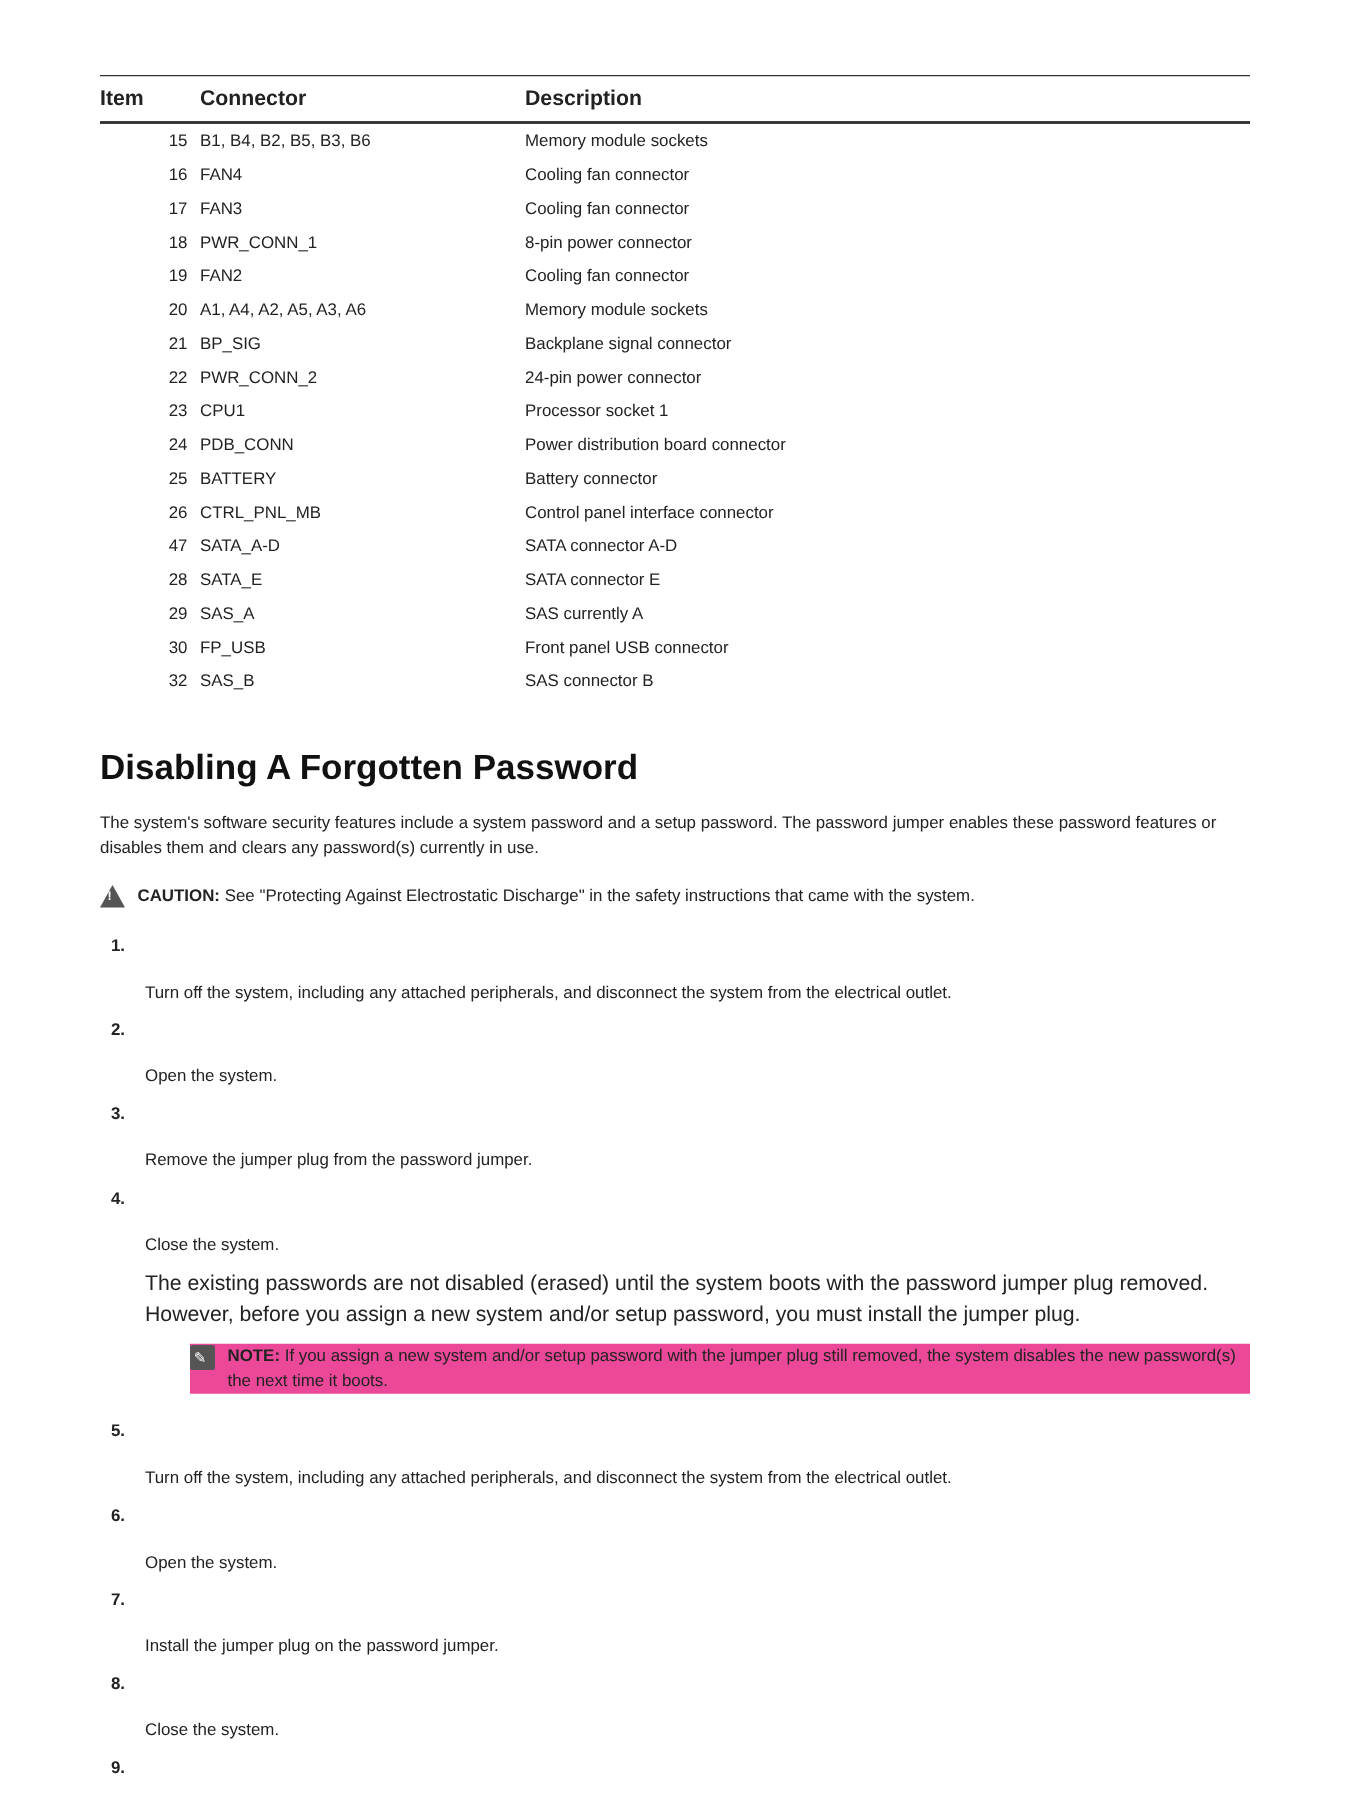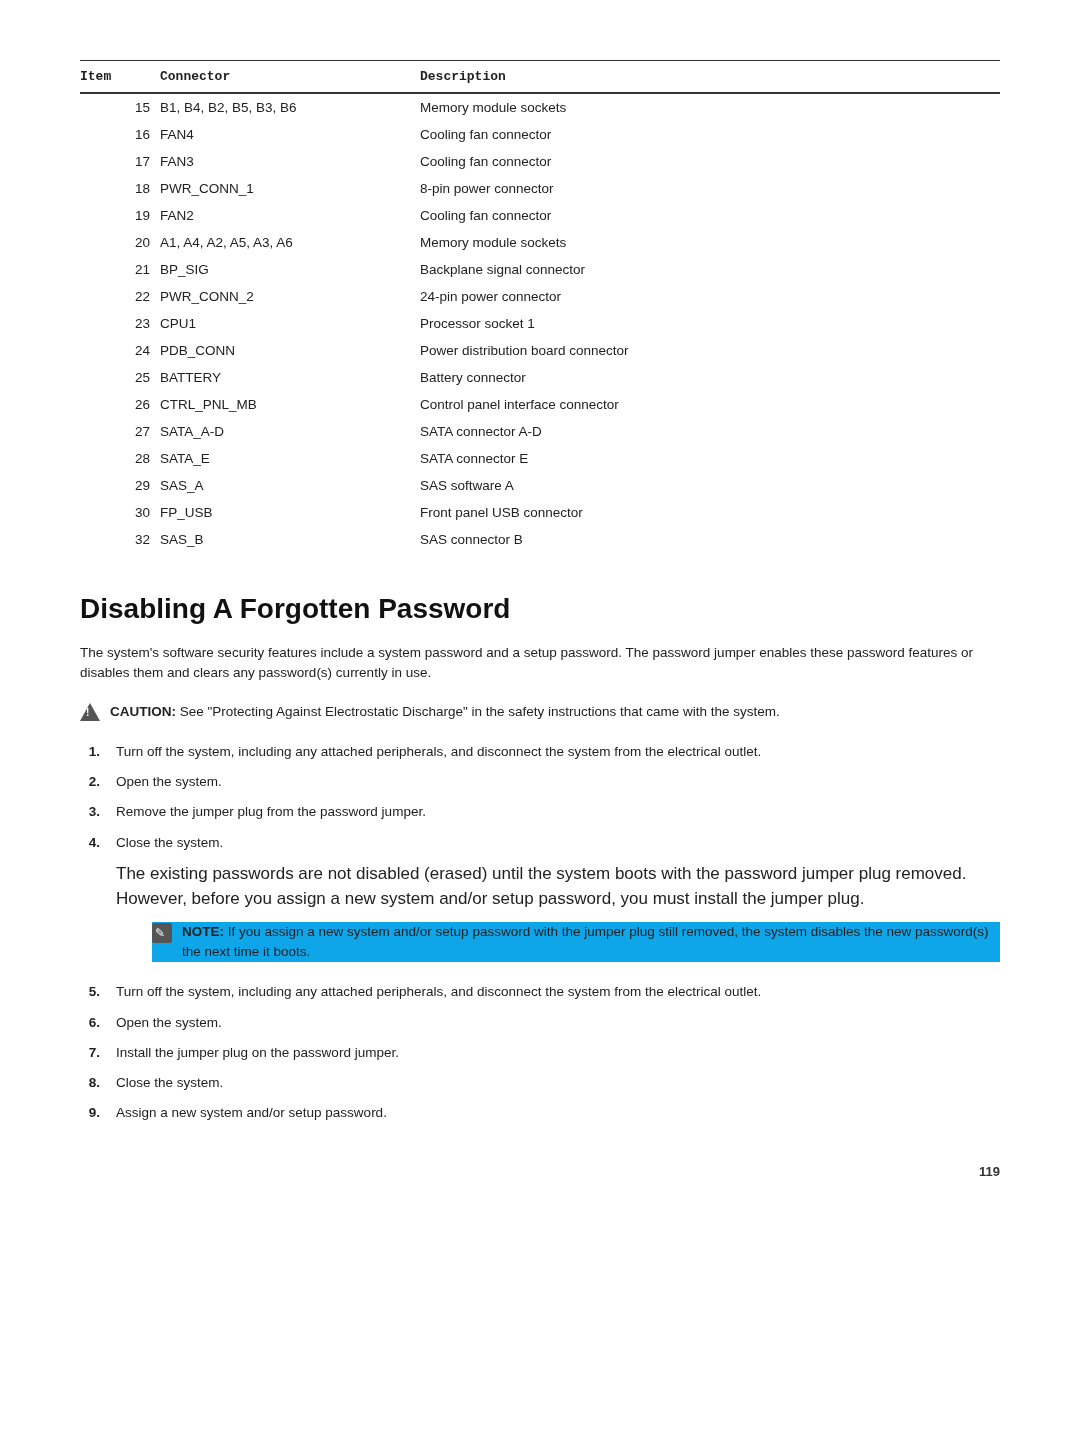--- a/index.html
+++ b/index.html
@@ -30,22 +30,21 @@
 
     table thead tr {
       border-bottom: 2px solid #333;
       border-top: 1px solid #333;
     }
 
     table thead th {
       padding: 8px 10px 8px 0;
       text-align: left;
       font-weight: bold;
-      font-size: 13px;
-      font-family: Liberation Mono, monospace;
+      font-size: 17px;
     }
 
     table thead th:first-child {
       width: 80px;
     }
 
     table thead th:nth-child(2) {
       width: 260px;
     }
 
@@ -114,28 +113,29 @@
 
     .step-num {
       font-weight: bold;
       min-width: 20px;
       text-align: right;
       flex-shrink: 0;
     }
 
     .step-content {
       flex: 1;
+      margin-top: 37px;
     }
 
     .sub-note {
       display: flex;
       align-items: flex-start;
       margin: 10px 0 10px 36px;
       gap: 10px;
-      background: #0ea5e9;
+      background: #ec4899;
     }
 
     .note-text {
       font-size: 13.5px;
       line-height: 1.5;
       color: #222;
     }
 
     .note-text strong {
       font-weight: bold;
@@ -266,33 +266,33 @@
       <td>25</td>
       <td>BATTERY</td>
       <td>Battery connector</td>
     </tr>
         <tr>
       <td>26</td>
       <td>CTRL_PNL_MB</td>
       <td>Control panel interface connector</td>
     </tr>
         <tr>
-      <td>27</td>
+      <td>47</td>
       <td>SATA_A-D</td>
       <td>SATA connector A-D</td>
     </tr>
         <tr>
       <td>28</td>
       <td>SATA_E</td>
       <td>SATA connector E</td>
     </tr>
         <tr>
       <td>29</td>
       <td>SAS_A</td>
-      <td>SAS software A</td>
+      <td>SAS currently A</td>
     </tr>
         <tr>
       <td>30</td>
       <td>FP_USB</td>
       <td>Front panel USB connector</td>
     </tr>
         <tr>
       <td>32</td>
       <td>SAS_B</td>
       <td>SAS connector B</td>

